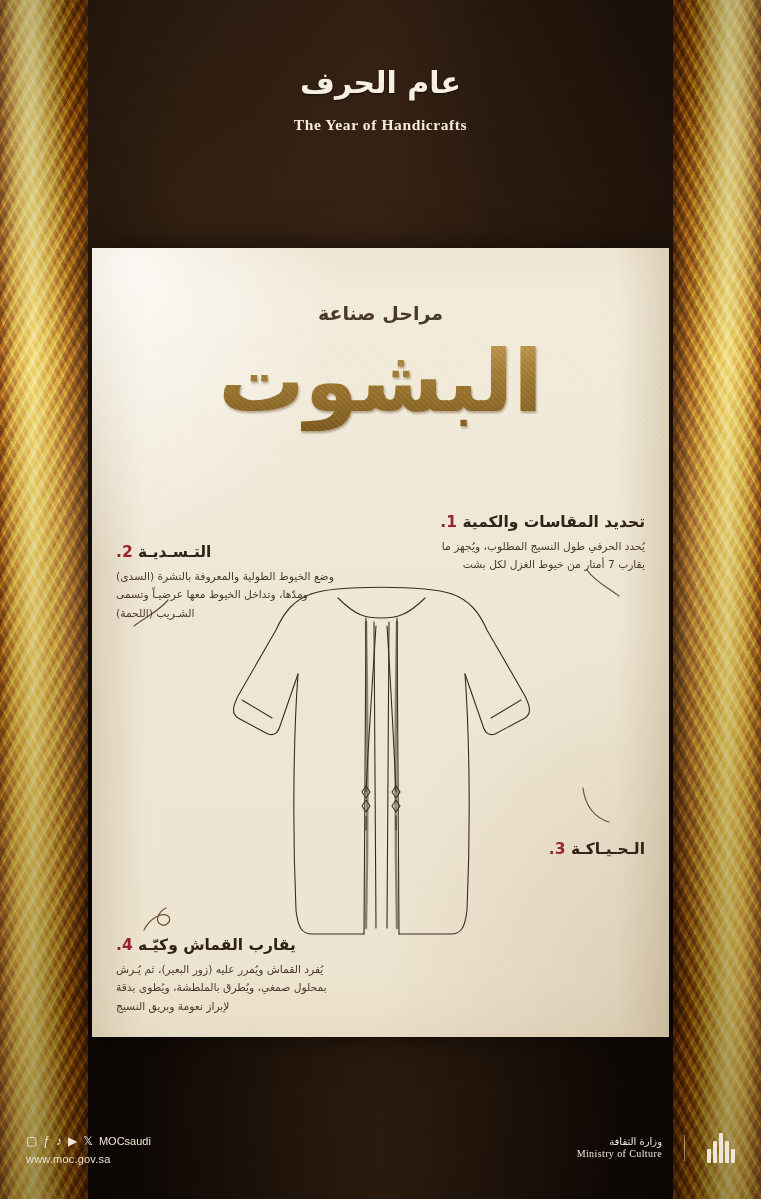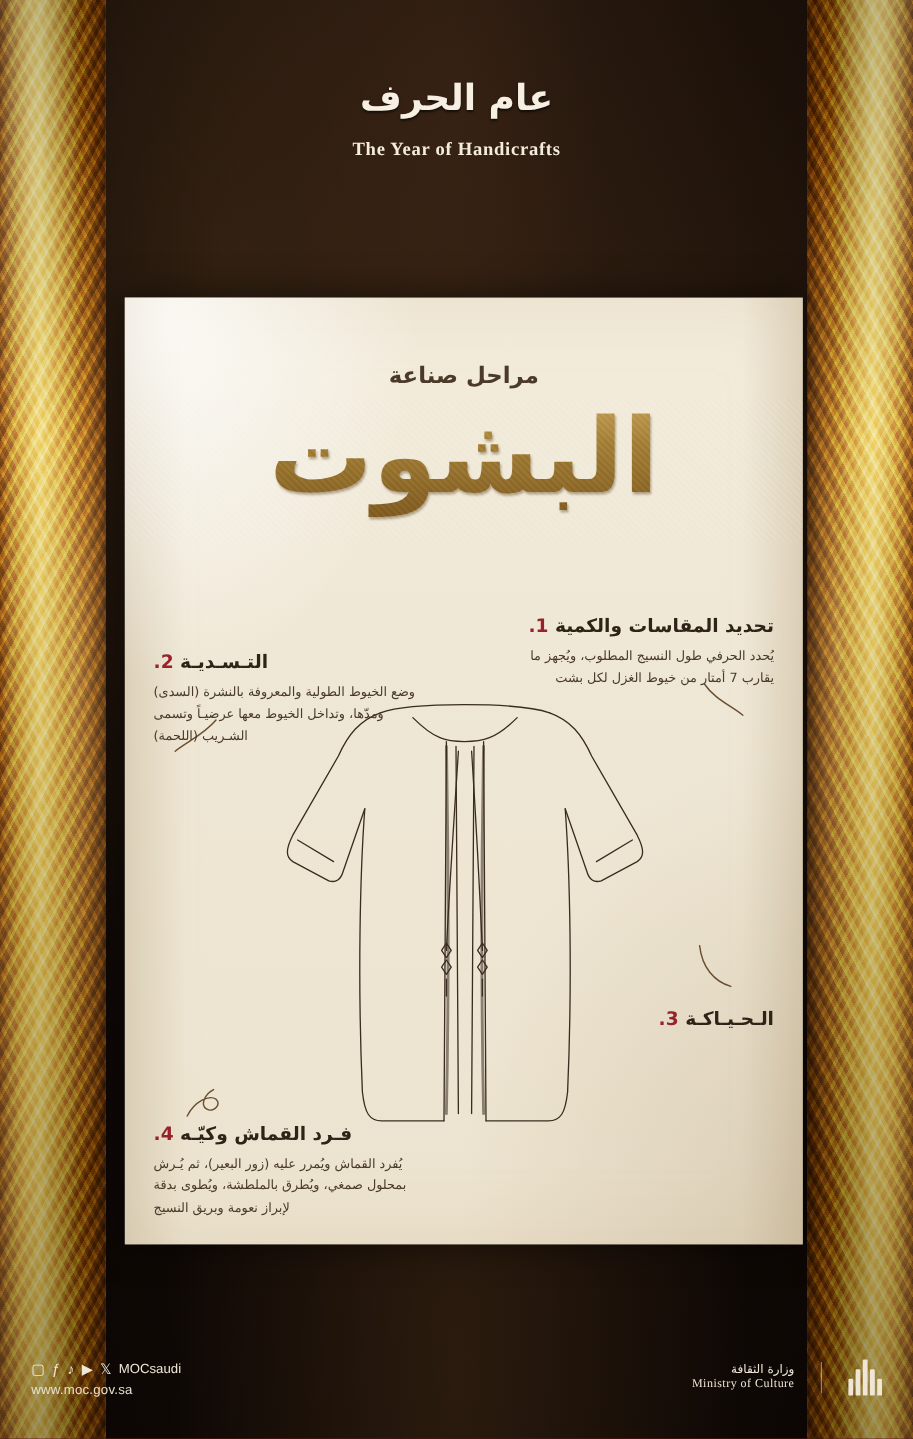--- a/index.html
+++ b/index.html
@@ -7,21 +7,21 @@
   html, body {
     width: 761px; height: 1199px;
     background: #120a06;
     font-family: "Liberation Sans", sans-serif;
     overflow: hidden;
   }
   #poster {
     position: relative;
     width: 761px; height: 1199px;
     overflow: hidden;
-    background: #7f1d1d;
+    background: #4d7c0f;
   }
 
   
   .frame-side {
     position: absolute;
     top: 0; bottom: 0;
     width: 88px;
     background:
       repeating-linear-gradient(118deg,
         rgba(255,236,170,0.55) 0px, rgba(255,236,170,0.55) 2px,
@@ -89,21 +89,20 @@
   
   .paper {
     position: absolute;
     left: 92px; right: 92px;
     top: 248px; bottom: 162px;
     background:
       linear-gradient(180deg, #f3ecdc 0%, #efe7d5 45%, #ece3cf 100%);
     box-shadow:
       0 0 30px rgba(0,0,0,0.55),
       inset 0 0 60px rgba(196,172,130,0.25);
-    margin-left: 12px;
   }
   .paper::before {
     
     content:"";
     position:absolute; inset:0;
     background:
       radial-gradient(ellipse at 6% 2%, rgba(255,255,255,0.75), transparent 28%),
       radial-gradient(ellipse at 98% 96%, rgba(160,135,95,0.22), transparent 35%),
       linear-gradient(90deg, rgba(150,125,85,0.16), transparent 9%, transparent 91%, rgba(150,125,85,0.18));
     pointer-events:none;
@@ -292,21 +291,21 @@
 
     <div class="step right" id="step3">
       <div class="s-title">
         <span>الـحـيـاكـة</span>
         <span class="s-num">3.</span>
       </div>
     </div>
 
     <div class="step left" id="step4">
       <div class="s-title">
-        <span>فـرد القماش وكيّـه</span>
+        <span>يقارب القماش وكيّـه</span>
         <span class="s-num">4.</span>
       </div>
       <div class="s-body">يُفرد القماش ويُمرر عليه (زور البعير)، ثم يُـرش بمحلول صمغي، ويُطرق بالملطشة، ويُطوى بدقة لإبراز نعومة وبريق النسيج</div>
     </div>
 
   </div>
 
   <div class="footer">
 
     <div class="social">

